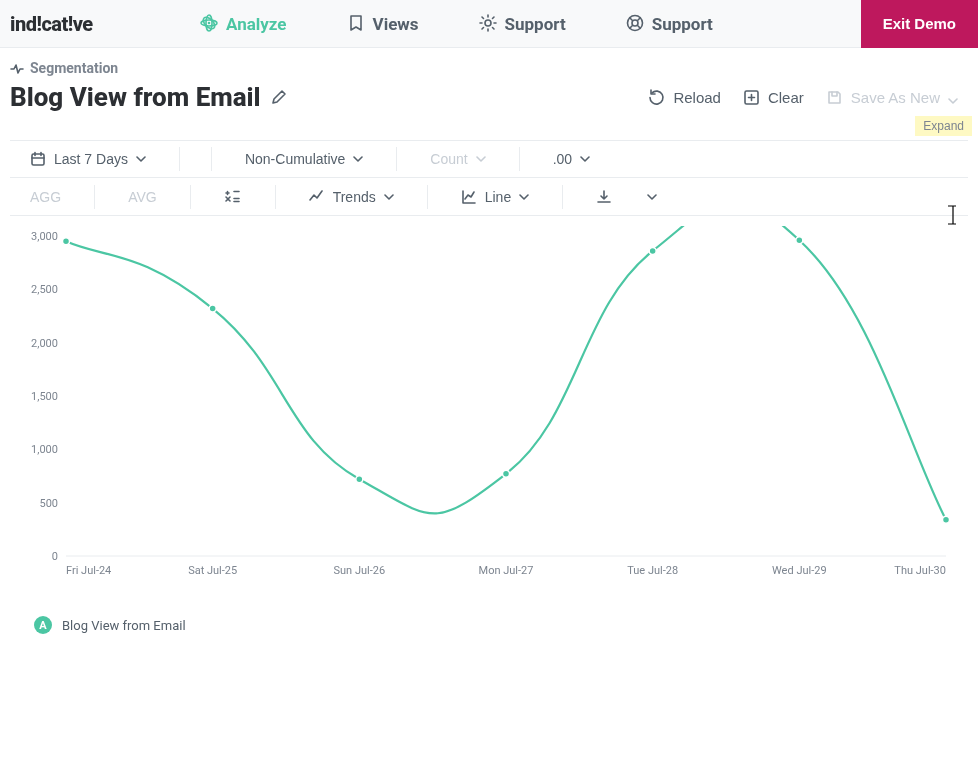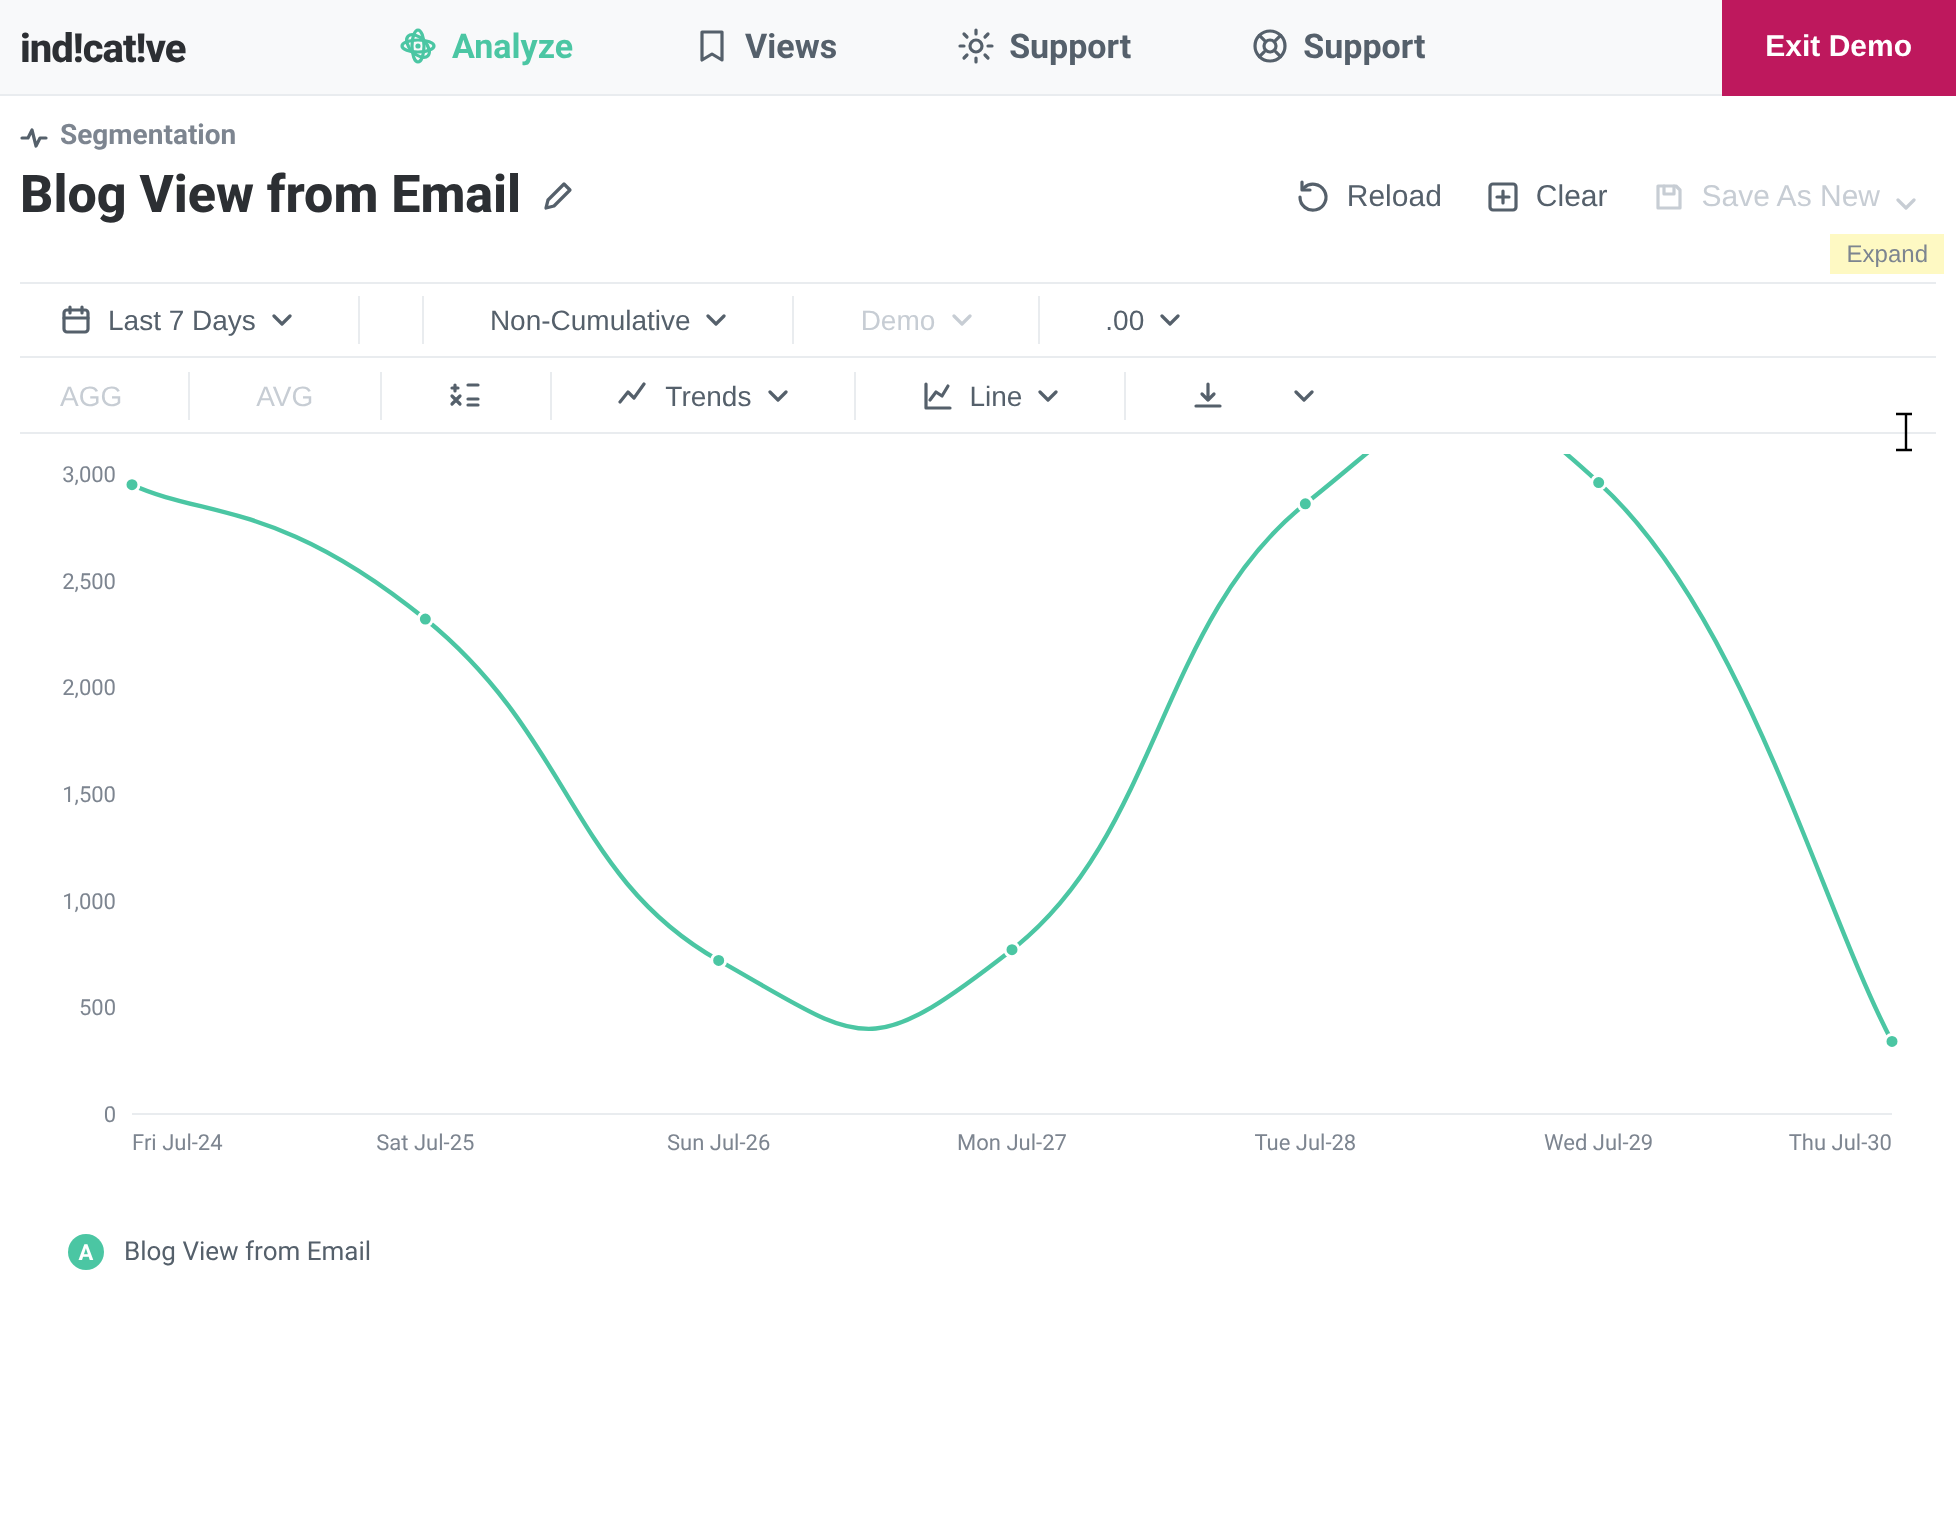--- a/index.html
+++ b/index.html
@@ -206,21 +206,21 @@
   <span class="tb-sep"></span>
   <span class="tb-sep"></span>
   <button class="tb-btn">
     <span>Non-Cumulative</span>
     <svg class="ico chev" viewBox="0 0 10 10">
         <path d="M1 3l4 4 4-4"></path>
       </svg>
   </button>
   <span class="tb-sep"></span>
   <button class="tb-btn ghost">
-    <span>Demo</span>
+    <span>Count</span>
     <svg class="ico ghost chev" viewBox="0 0 10 10">
         <path d="M1 3l4 4 4-4"></path>
       </svg>
   </button>
   <span class="tb-sep"></span>
   <button class="tb-btn">
     <span>.00</span>
     <svg class="ico chev" viewBox="0 0 10 10">
         <path d="M1 3l4 4 4-4"></path>
       </svg>

